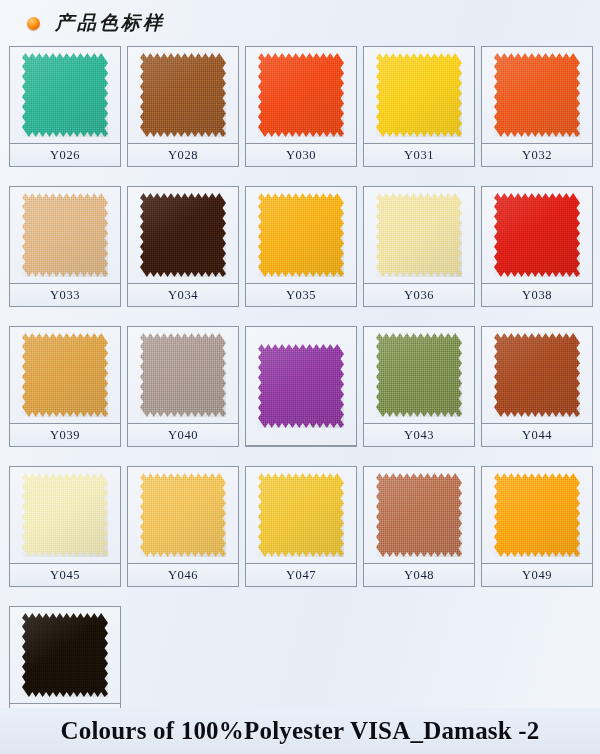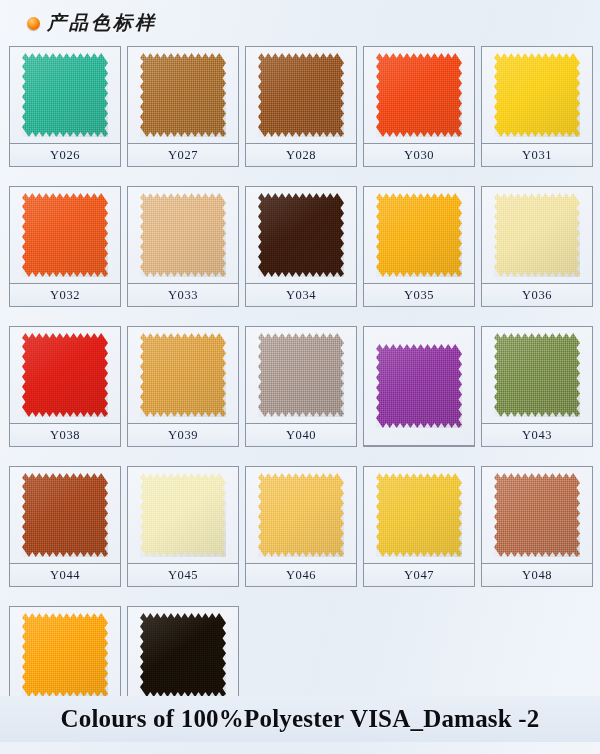--- a/index.html
+++ b/index.html
@@ -16,20 +16,21 @@
   }
 
   
   .header {
     position: absolute;
     left: 0; top: 0;
     width: 600px; height: 46px;
     display: flex;
     align-items: center;
     padding-left: 27px;
+    gap: 8px;
   }
   .bullet {
     width: 13px; height: 13px;
     border-radius: 50%;
     background: radial-gradient(circle at 36% 30%, #ffd089 0%, #ff9b1e 38%, #ef6d04 72%, #c44f02 100%);
     box-shadow: 0 1px 1px rgba(90,50,0,.35);
     flex: 0 0 auto;
     margin-right: 7px;
   }
   .header-title {
@@ -138,21 +139,21 @@
   .label-bar span {
     font-family: "Liberation Serif", "DejaVu Serif", serif;
     font-size: 12.5px;
     color: #14203a;
     letter-spacing: .6px;
   }
 
   
   .caption {
     position: absolute;
-    left: 0; bottom: 12px;
+    left: 0; bottom: 0;
     width: 600px;
     height: 46px;
     display: flex;
     align-items: center;
     justify-content: center;
     background: linear-gradient(180deg, #e9eff7 0%, #dfe7f2 100%);
   }
   .caption span {
     font-family: "Liberation Serif", "DejaVu Serif", serif;
     font-size: 25px;
@@ -179,31 +180,20 @@
           <div class="shade"></div>
         </div>
       </div>
       <div class="label-bar">
         <span>Y026</span>
       </div>
     </div>
     <div class="cell">
       <div class="swatch-area">
         <div class="swatch">
-          <div class="cloth" style="background-color: rgb(169, 114, 56);"></div>
-          <div class="shade"></div>
-        </div>
-      </div>
-      <div class="label-bar">
-        <span>Y027</span>
-      </div>
-    </div>
-    <div class="cell">
-      <div class="swatch-area">
-        <div class="swatch">
           <div class="cloth" style="background-color: rgb(150, 89, 43);"></div>
           <div class="shade"></div>
         </div>
       </div>
       <div class="label-bar">
         <span>Y028</span>
       </div>
     </div>
     <div class="cell">
       <div class="swatch-area">

